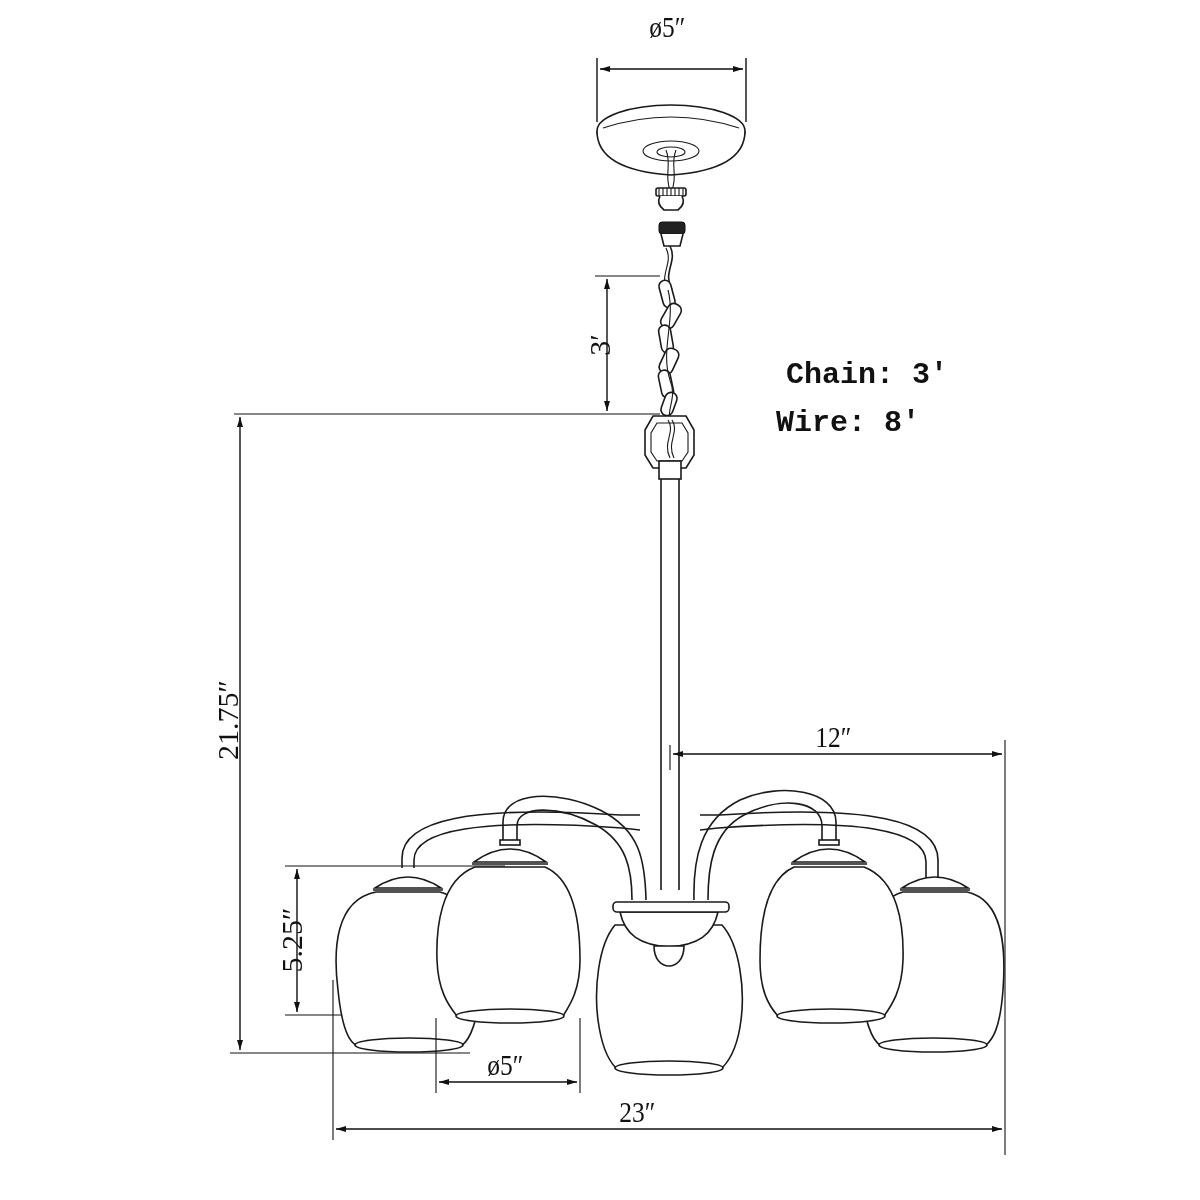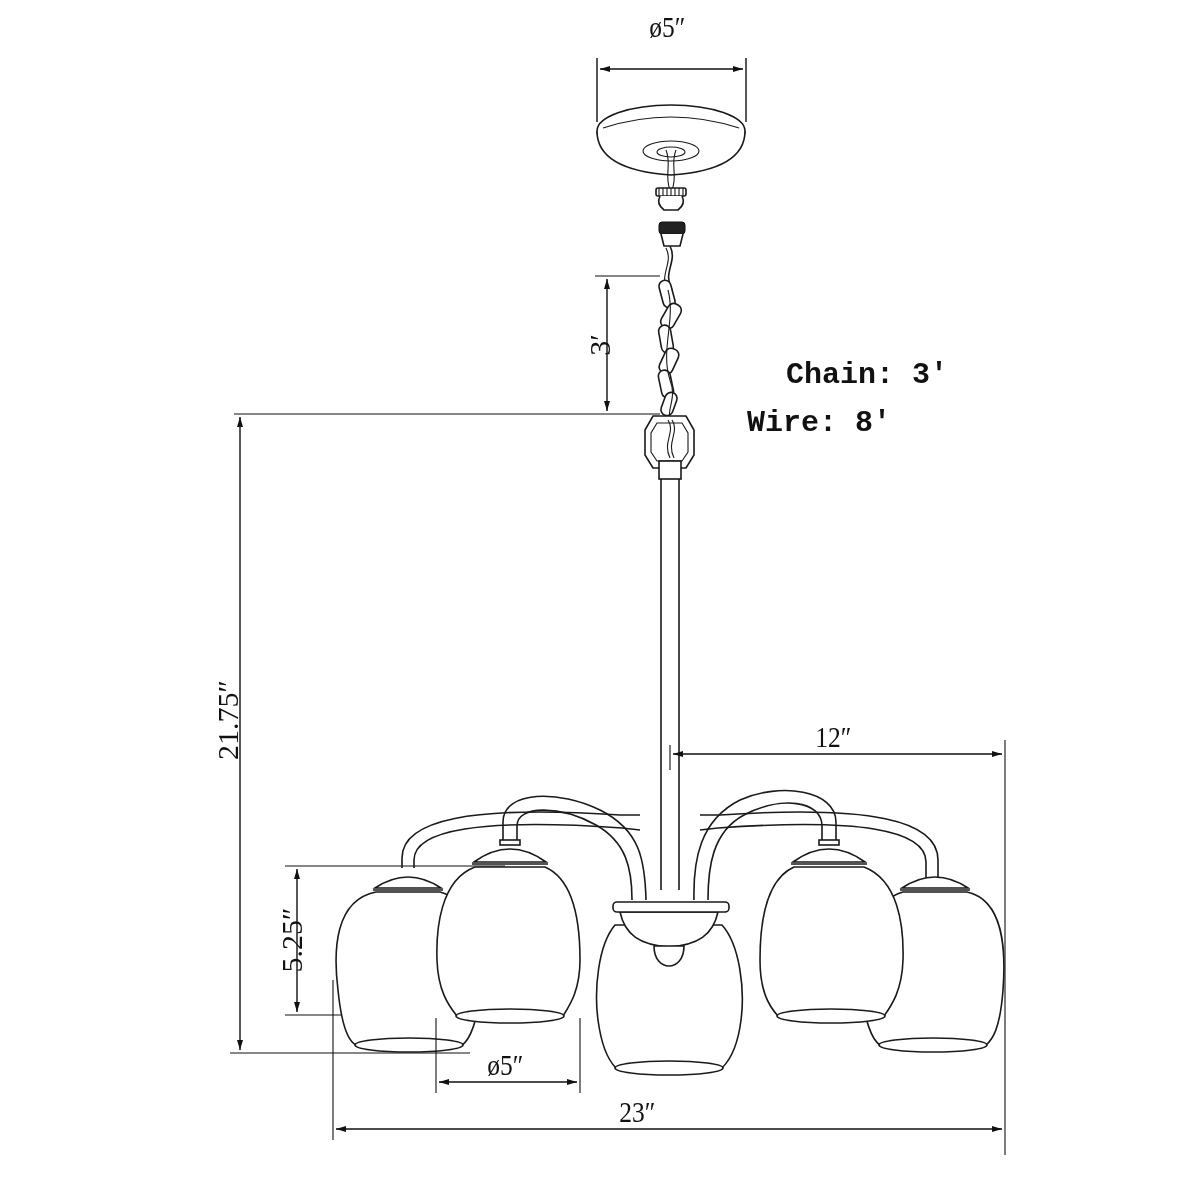--- a/index.html
+++ b/index.html
@@ -166,21 +166,21 @@
     <line x1="333" y1="980" x2="333" y2="1140" class="dim" style="stroke-width:1.1"></line>
     <line x1="336" y1="1129" x2="1002" y2="1129" class="dim" marker-start="url(#ah)" marker-end="url(#ah)"></line>
   </g>
 </svg>
 
 <div class="lbl dim-lbl" style="left:646px; top:12px;">ø5″</div>
 
 <div class="lbl dim-lbl vert" style="left:580px; top:330px; width:40px; text-align:center;">3′</div>
 
 <div class="lbl note" style="left:764px; top:360px;margin-left:22px;">Chain: 3′</div>
-<div class="lbl note" style="left:747px; top:408px;">Wire: 8′</div>
+<div class="lbl note" style="left:776px; top:408px;">Wire: 8′</div>
 
 <div class="lbl dim-lbl vert" style="left:168px; top:705px; width:120px; text-align:center;">21.75″</div>
 
 <div class="lbl dim-lbl" style="left:812px; top:722px;">12″</div>
 
 <div class="lbl dim-lbl vert" style="left:237px; top:925px; width:110px; text-align:center;">5.25″</div>
 
 <div class="lbl dim-lbl" style="left:484px; top:1050px;">ø5″</div>
 
 <div class="lbl dim-lbl" style="left:616px; top:1097px;">23″</div>

